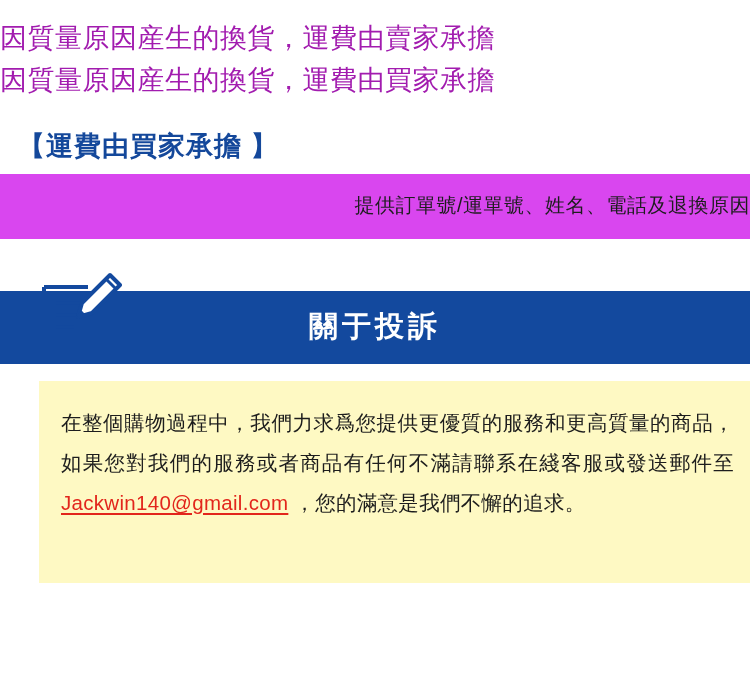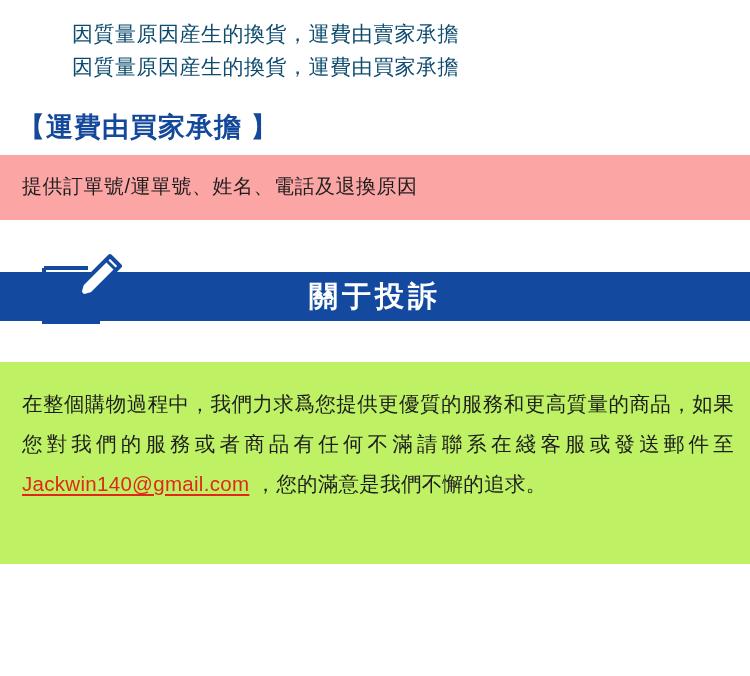--- a/index.html
+++ b/index.html
@@ -18,62 +18,62 @@
     position: relative;
     width: 750px;
     height: 676px;
   }
 
   
   .top-lines {
     padding: 18px 0 0 0;
   }
   .top-line {
-    font-size: 21px;
+    font-size: 27px;
     line-height: 1.55;
-    color: #0c4a6e;
-    padding-left: 72px;
+    color: #a21caf;
     letter-spacing: 0.5px;
   }
 
   
   .bracket-heading {
     margin: 26px 0 10px 18px;
     font-size: 27px;
     font-weight: bold;
     color: #14489b;
     letter-spacing: 1px;
   }
 
   
   .note-block {
-    background: #fca5a5;
+    background: #d946ef;
     padding: 14px 0 16px 0;
     margin: 0;
+    text-align: right;
   }
   .note-line {
     font-size: 20px;
     line-height: 1.75;
     color: #1d1d1d;
     padding-left: 22px;
     letter-spacing: 0.5px;
   }
 
   
   .banner-wrap {
     position: relative;
     margin-top: 52px;
     height: 62px;
   }
   .banner-bar {
     position: absolute;
     left: 0;
     top: 0;
     width: 750px;
-    height: 49px;
+    height: 73px;
     background: #13499e;
     display: flex;
     align-items: center;
     justify-content: center;
     text-align: center;
   }
   .banner-title {
     color: #ffffff;
     font-size: 29px;
     font-weight: bold;
@@ -83,23 +83,24 @@
     position: absolute;
     left: 36px;
     top: -28px;
     width: 86px;
     height: 86px;
     z-index: 5;
   }
 
   
   .complaint-block {
-    background: #bef264;
+    background: #fef9c3;
     margin-top: 28px;
     padding: 22px 16px 60px 22px;
+    margin-left: 39px;
   }
   .complaint-text {
     font-size: 20.5px;
     line-height: 1.95;
     color: #1d1d1d;
     letter-spacing: 0.3px;
     text-align: justify;
   }
   .email {
     color: #e2261c;

